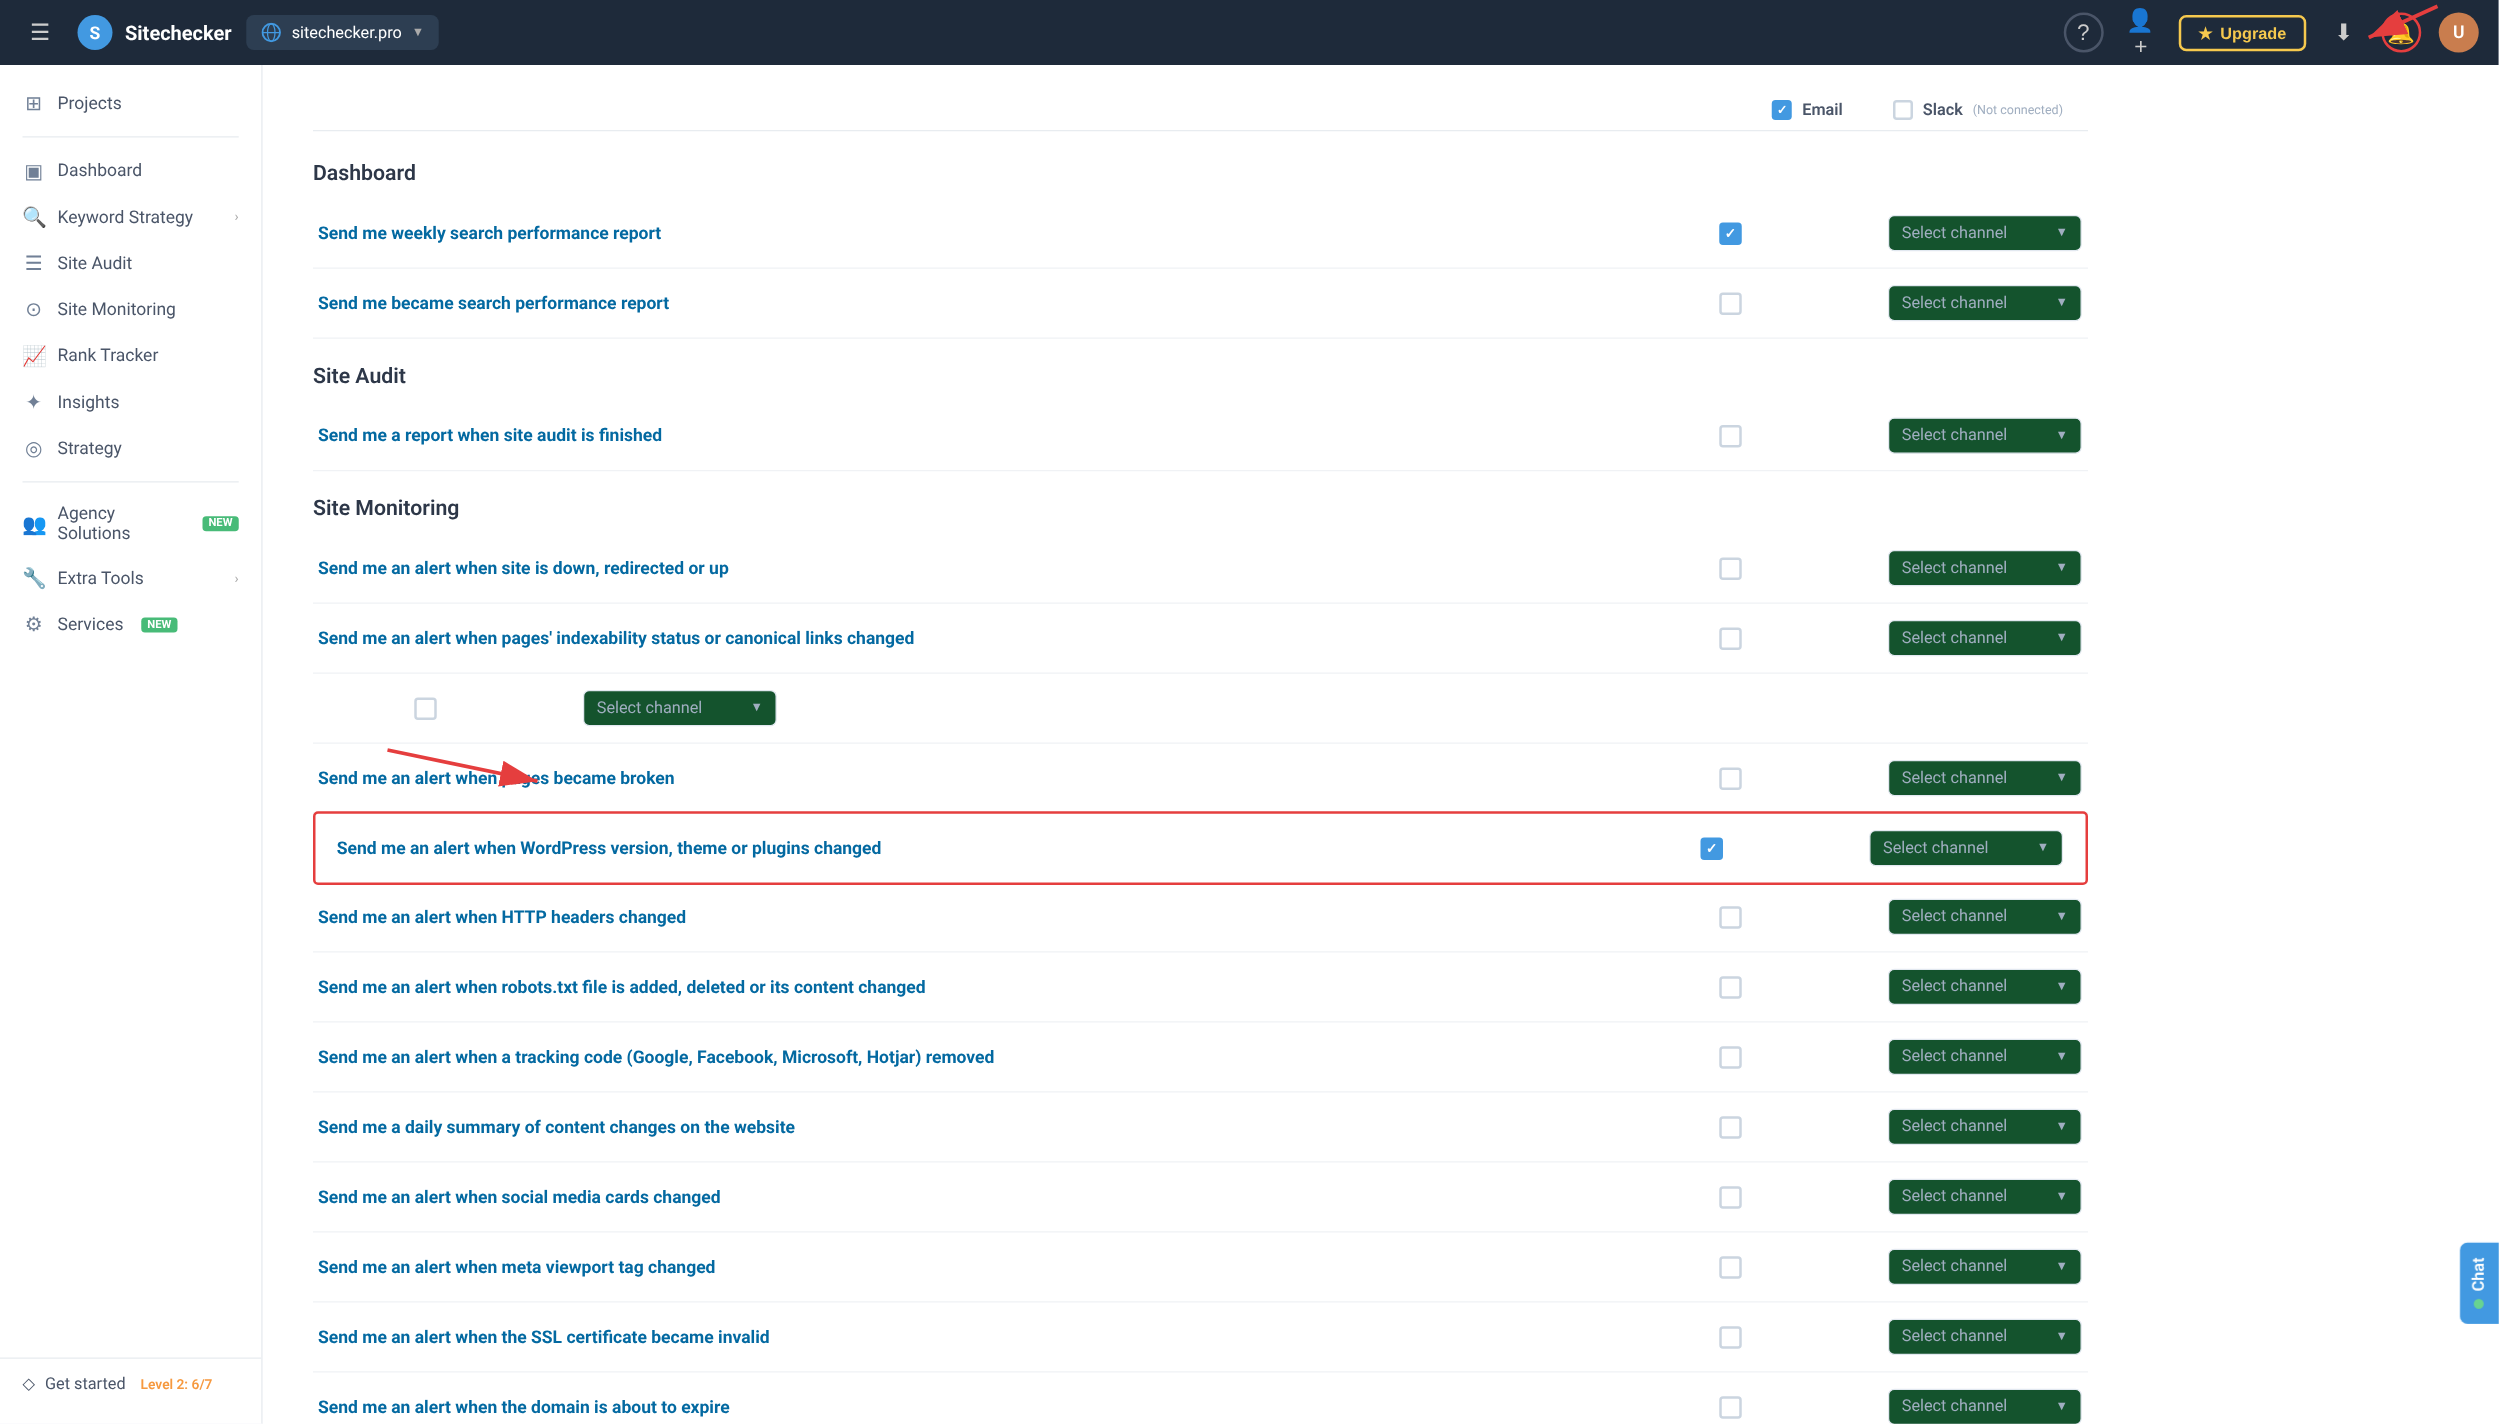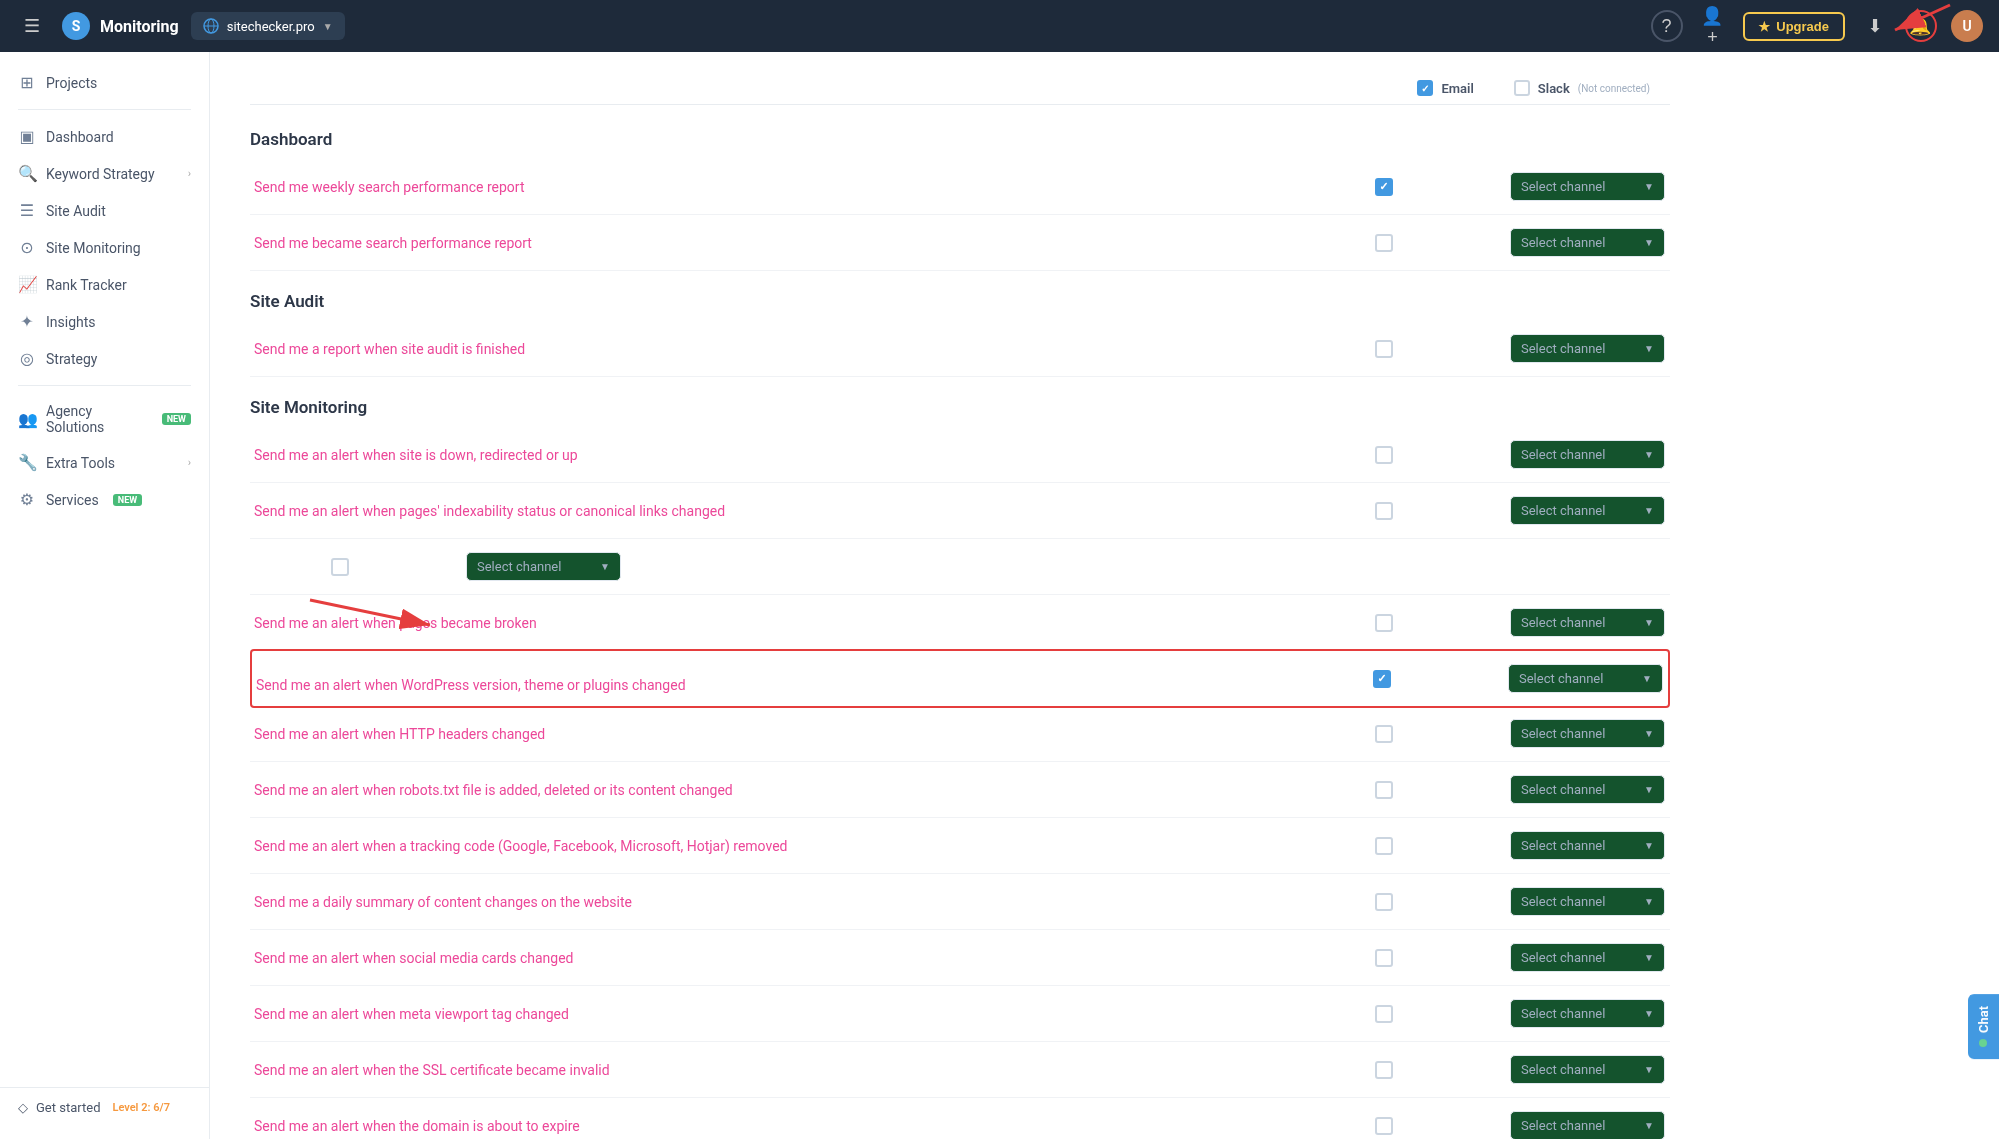--- a/index.html
+++ b/index.html
@@ -205,28 +205,28 @@
       align-items: center;
       padding: 13px 0;
       border-bottom: 1px solid #f0f2f5;
       cursor: default;
     }
     .notif-row.highlighted {
       border: 2px solid #e53e3e;
       border-radius: 4px;
       background: #fff;
       margin: -2px 0;
-      padding: 13px 0;
-      align-items: flex-end;
+      padding: 13px 13px;
     }
     .notif-label {
       flex: 1;
       font-size: 14px;
-      color: #ec4899;
+      color: #0369a1;
       padding-left: 4px;
+      font-weight: bold;
     }
     .notif-controls {
       display: flex;
       align-items: center;
       gap: 36px;
       padding-right: 0;
     }
     .notif-email-check {
       display: flex;
       align-items: center;
@@ -317,21 +317,21 @@
 
 <div class="topnav" style="position:relative;">
   <button class="topnav-icon-btn">
     <span>☰</span>
   </button>
   <div class="topnav-logo">
     <svg width="32" height="32" viewBox="0 0 32 32">
       <circle cx="16" cy="16" r="14" fill="#4299e1"></circle>
       <text x="16" y="21" text-anchor="middle" fill="white" font-size="14" font-weight="bold">S</text>
     </svg>
-    <span>Monitoring</span>
+    <span>Sitechecker</span>
   </div>
   <div class="topnav-domain">
     <svg width="16" height="16" viewBox="0 0 16 16">
       <circle cx="8" cy="8" r="7" fill="none" stroke="#4299e1" stroke-width="1.5"></circle>
       <ellipse cx="8" cy="8" rx="3" ry="7" fill="none" stroke="#4299e1" stroke-width="1"></ellipse>
       <line x1="1" y1="8" x2="15" y2="8" stroke="#4299e1" stroke-width="1"></line>
     </svg>
     <span>sitechecker.pro</span>
     <span class="chevron">▼</span>
   </div>

